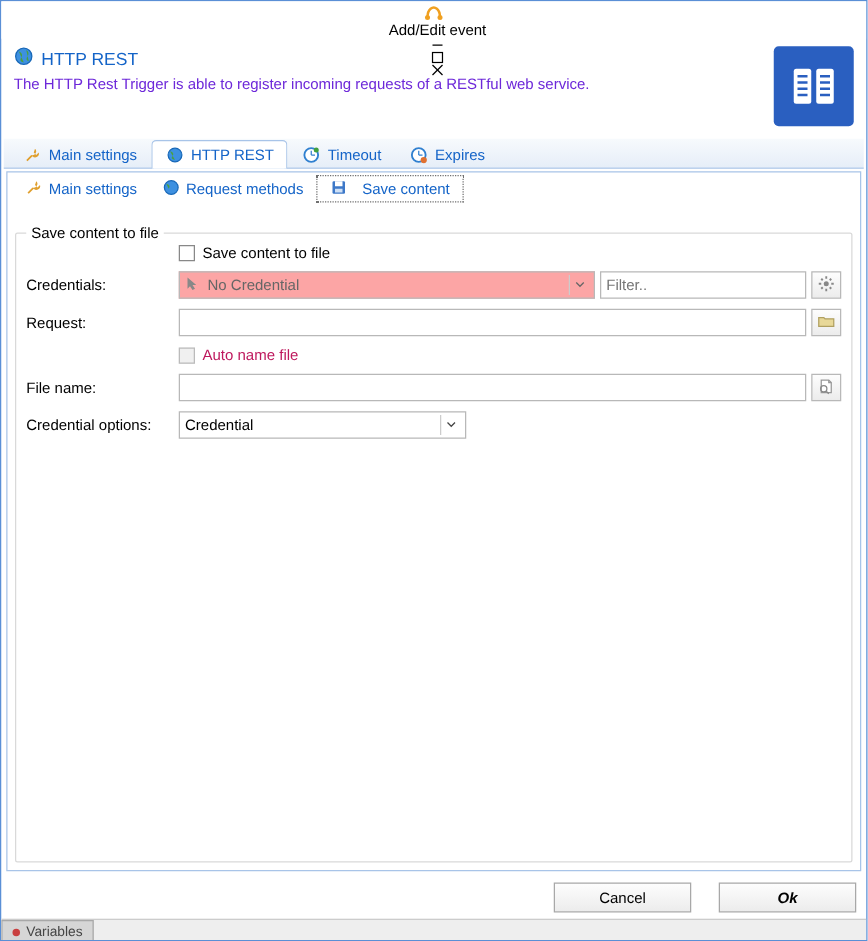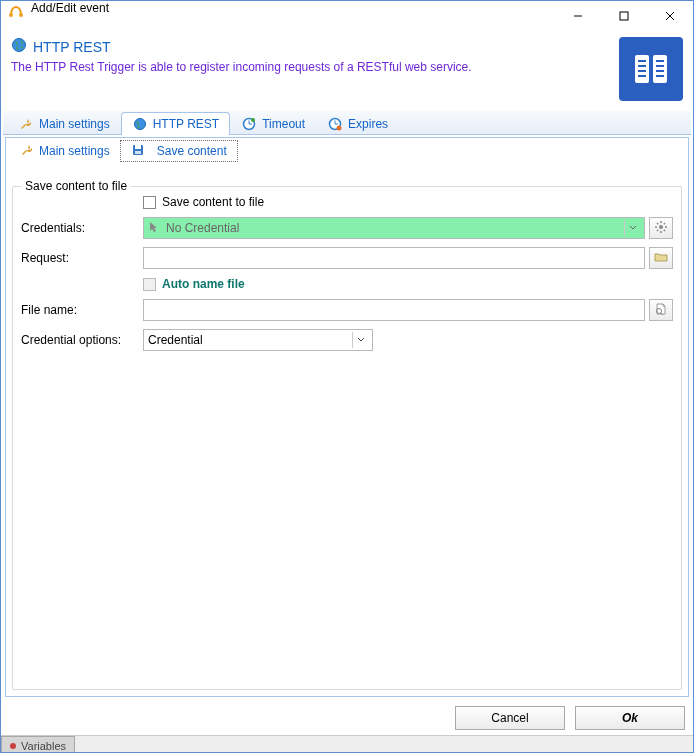--- a/index.html
+++ b/index.html
@@ -12,21 +12,23 @@
     width: 694px;
     height: 753px;
     overflow: hidden;
     border: 1px solid #5a8fd6;
   }
   
   .titlebar {
     height: 30px;
     background: #fff;
     display: flex;
+    align-items: center;
     padding-left: 6px;
+    flex-direction: column;
   }
   .titlebar .app-icon { width: 18px; height: 18px; margin-right: 6px; display:flex; align-items:center; justify-content:center;}
   .titlebar .title { flex: 1; font-size: 12px; }
   .winbtn {
     width: 46px; height: 30px;
     display: flex; align-items: center; justify-content: center;
   }
   
   .header {
     padding: 6px 10px 10px 10px;
@@ -146,21 +148,21 @@
     height: 22px;
     border: 1px solid #b8b8b8;
     background: #fff;
     padding: 0 4px;
     font-size: 12px;
     flex: 1;
   }
   .combo {
     height: 22px;
     border: 1px solid #b8b8b8;
-    background: #86efac;
+    background: #fca5a5;
     display:flex; align-items:center;
     padding: 0 4px;
     font-size: 12px;
     flex:1;
     position: relative;
     color:#666;
   }
   .combo .caret {
     position:absolute; right:4px; top:50%; transform:translateY(-50%);
     width:16px; height:16px; display:flex; align-items:center; justify-content:center;
@@ -176,21 +178,21 @@
   .chkbox {
     width:13px; height:13px; border:1px solid #888; background:#fff;
   }
   .chkbox.disabled{ background:#f0f0f0; border-color:#bbb;}
   
   .footer {
     height: 34px;
     display:flex;
     justify-content:flex-end;
     align-items:center;
-    gap:10px;
+    gap:22px;
     padding: 0 8px;
   }
   .btn {
     width: 110px; height: 24px;
     border: 1px solid #a8a8a8;
     background: linear-gradient(#fdfdfd,#ececec);
     font-size: 12px;
     text-align:center;
     display:flex; align-items:center; justify-content:center;
   }
@@ -313,20 +315,27 @@
   </div>
 </div>
 
 <div class="panel-wrap">
   <div class="sub-tabstrip">
     <div class="subtab">
       <span class="ticon"><svg width="14" height="14" viewBox="0 0 14 14">
             <path d="M9 2a3 3 0 0 1-3 5L2 11l1 1 4-4a3 3 0 0 0 5-3l-2 2-2-2z" fill="#e0a030"></path>
           </svg></span>
       <span>Main settings</span>
+    </div>
+    <div class="subtab">
+      <span class="ticon"><svg width="14" height="14" viewBox="0 0 14 14">
+            <circle cx="7" cy="7" r="5.5" fill="#3d90e0" stroke="#1868b8"></circle>
+            <path d="M3 4 Q7 5 5 8" fill="#4aa040"></path>
+          </svg></span>
+      <span>Request methods</span>
     </div>
     <div class="subtab active">
       <span class="ticon"><svg width="14" height="14" viewBox="0 0 14 14">
             <rect x="2" y="2" width="10" height="10" rx="1" fill="#3d78c8"></rect>
             <rect x="4" y="2" width="6" height="4" fill="#fff"></rect>
             <rect x="4" y="8" width="6" height="3" fill="#cfe0f5"></rect>
           </svg></span>
       <span>Save content</span>
     </div>
   </div>
@@ -350,20 +359,21 @@
                 <path d="M2 1 L2 10 L4 8 L6 11 L8 10 L6 7 L9 7 Z" fill="#888"></path>
               </svg>
           </span>
           <span>No Credential</span>
           <span class="caret">
               <svg width="8" height="8">
                 <path d="M1 2 L4 5 L7 2" fill="none" stroke="#666"></path>
               </svg>
             </span>
         </div>
+        <input class="textbox" style="flex: 0 0 120px;" placeholder="Filter..">
         <div class="iconbtn">
           <span><svg width="14" height="14" viewBox="0 0 14 14">
                 <circle cx="7" cy="7" r="2" fill="#888"></circle>
                 <g stroke="#888" stroke-width="1.5">
                   <line x1="7" y1="1" x2="7" y2="3"></line>
                   <line x1="7" y1="11" x2="7" y2="13"></line>
                   <line x1="1" y1="7" x2="3" y2="7"></line>
                   <line x1="11" y1="7" x2="13" y2="7"></line>
                   <line x1="3" y1="3" x2="4.2" y2="4.2"></line>
                   <line x1="9.8" y1="9.8" x2="11" y2="11"></line>
@@ -378,21 +388,21 @@
       <div class="control-row">
         <input class="textbox" value="" style="">
         <div class="iconbtn">
           <span><svg width="14" height="14" viewBox="0 0 14 14">
                 <path d="M1 4 L5 4 L6 5 L13 5 L13 11 L1 11 Z" fill="#e8d898" stroke="#b0a060"></path>
               </svg></span>
         </div>
       </div>
 
       <div></div>
-      <div class="row-checkbox" style="color:#0f766e;font-weight:bold;">
+      <div class="row-checkbox" style="color:#be185d;">
         <span class="chkbox disabled"></span>
         <span>Auto name file</span>
       </div>
 
       <div class="form-label">File name:</div>
       <div class="control-row">
         <input class="textbox" value="" style="">
         <div class="iconbtn">
           <span><svg width="14" height="14" viewBox="0 0 14 14">
                 <path d="M3 2 L9 2 L11 4 L11 12 L3 12 Z" fill="#fff" stroke="#999"></path>

